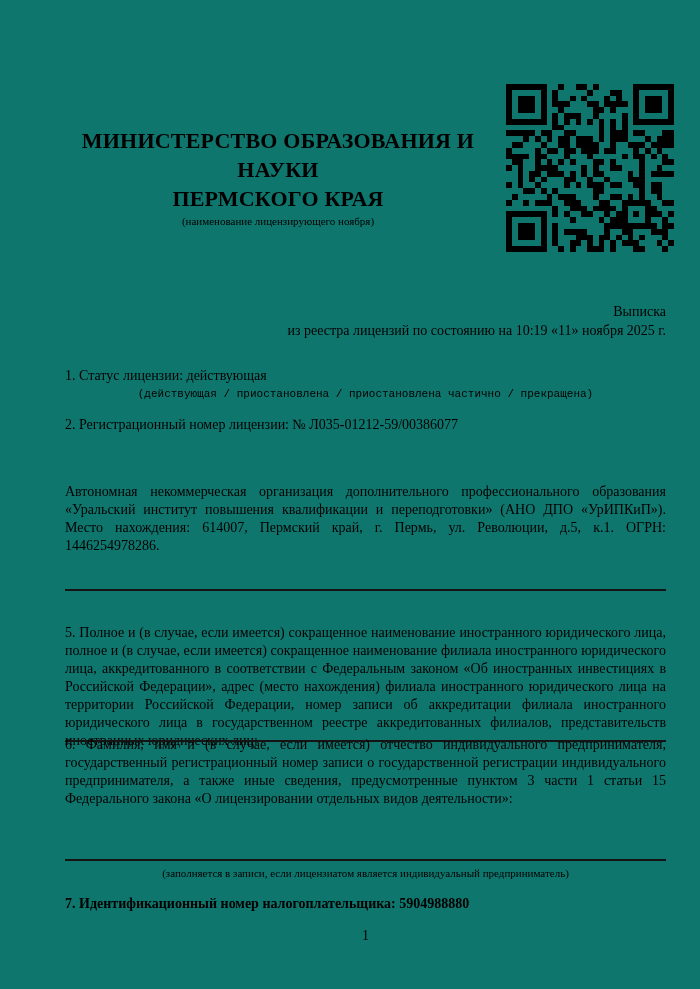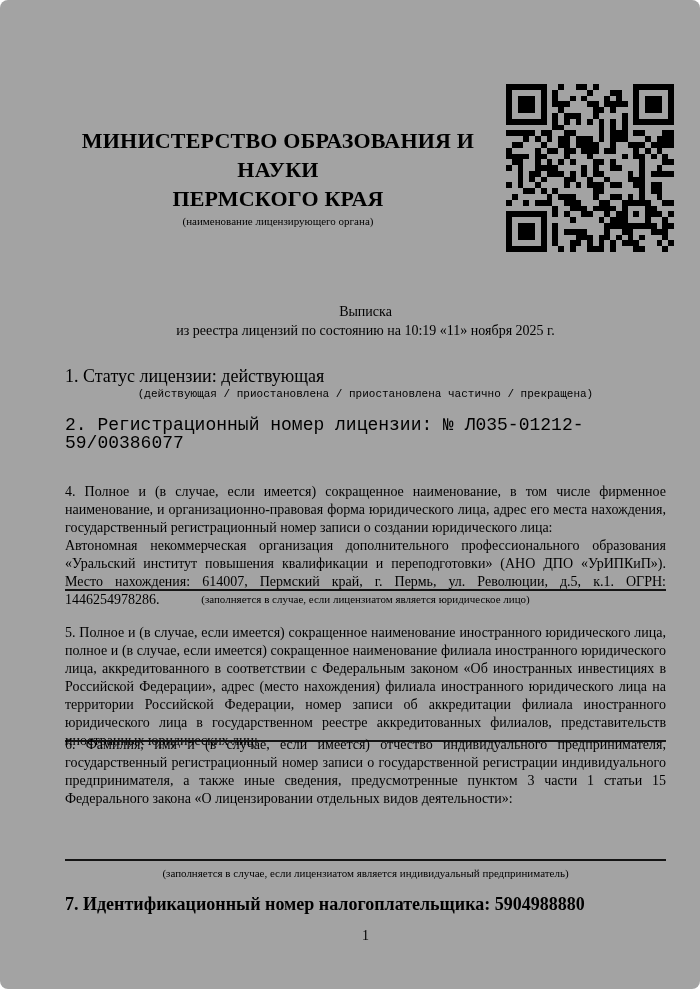--- a/index.html
+++ b/index.html
@@ -1,49 +1,48 @@
 <!DOCTYPE html>
 <html><head>
 <meta charset="utf-8">
 <style>
   * { margin: 0; padding: 0; box-sizing: border-box; }
   html, body { background: #ffffff; }
   .page {
     position: relative;
     width: 700px;
     height: 989px;
-    background: #a3a3a3;
+    background: #0f766e;
     color: #000000;
     font-family: "Liberation Serif", "DejaVu Serif", serif;
     overflow: hidden;
-    border-radius: 8px;
   }
   .abs { position: absolute; left: 65px; width: 601px; }
 
   
   .qr { position: absolute; left: 506px; top: 84px; width: 168px; height: 168px; }
   .qr svg { display: block; width: 168px; height: 168px; }
 
   
   .ministry { position: absolute; left: 65px; top: 126px; width: 426px; text-align: center; }
   .ministry-title { font-weight: bold; font-size: 22px; line-height: 29px; letter-spacing: 0.2px; }
   .caption { font-size: 11px; line-height: 14px; color: #000; }
   .ministry .caption { margin-top: 1px; }
 
   
-  .doc-title { top: 302px; text-align: center; font-size: 14px; line-height: 19px; }
+  .doc-title { top: 302px; text-align: right; font-size: 14px; line-height: 19px; }
 
   
-  .para { font-size: 18px; line-height: 18px; text-align: left; }
+  .para { font-size: 14px; line-height: 18px; text-align: left; }
   .just p { font-size: 14px; line-height: 18px; text-align: justify; }
   .center-note { text-align: center; }
 
   .p1 { top: 367px; }
   .cap1 { top: 387px; font-family: Liberation Mono, monospace; }
-  .p2 { top: 416px; font-family: Liberation Mono, monospace; }
+  .p2 { top: 416px; }
   .p3 { top: 451px; }
   .p4 { top: 483px; }
   .rule4 { top: 589px; }
   .cap4 { top: 592px; }
   .p5 { top: 596px; margin-top: 28px; }
   .rule5 { top: 740px; }
   .cap5 { top: 745px; }
   .p6 { top: 736px; }
   .rule6 { top: 859px; }
   .cap6 { top: 866px; }
@@ -464,50 +463,48 @@
         <rect x="23" y="28" width="1" height="1"></rect>
         <rect x="27" y="28" width="1" height="1"></rect>
       </svg>
   </div>
 
   <header class="ministry">
     <div class="ministry-title">
       <div>МИНИСТЕРСТВО ОБРАЗОВАНИЯ И НАУКИ</div>
       <div>ПЕРМСКОГО КРАЯ</div>
     </div>
-    <div class="caption">(наименование лицензирующего органа)</div>
+    <div class="caption">(наименование лицензирующего ноября)</div>
   </header>
 
   <div class="abs doc-title">
     <div>Выписка</div>
     <div>из реестра лицензий по состоянию на 10:19 «11» ноября 2025 г.</div>
   </div>
 
   <div class="abs para p1">1. Статус лицензии: действующая</div>
   <div class="abs caption center-note cap1">(действующая / приостановлена / приостановлена частично / прекращена)</div>
 
   <div class="abs para p2">2. Регистрационный номер лицензии: № Л035-01212-59/00386077</div>
 
 
   <div class="abs just p4">
-    <p>4. Полное и (в случае, если имеется) сокращенное наименование, в том числе фирменное наименование, и организационно-правовая форма юридического лица, адрес его места нахождения, государственный регистрационный номер записи о создании юридического лица:</p>
     <p>Автономная некоммерческая организация дополнительного профессионального образования «Уральский институт повышения квалификации и переподготовки» (АНО ДПО «УрИПКиП»). Место нахождения: 614007, Пермский край, г. Пермь, ул. Революции, д.5, к.1. ОГРН: 1446254978286.</p>
   </div>
   <div class="abs rule rule4"></div>
-  <div class="abs caption center-note cap4">(заполняется в случае, если лицензиатом является юридическое лицо)</div>
 
   <div class="abs just p5">
     <p>5. Полное и (в случае, если имеется) сокращенное наименование иностранного юридического лица, полное и (в случае, если имеется) сокращенное наименование филиала иностранного юридического лица, аккредитованного в соответствии с Федеральным законом «Об иностранных инвестициях в Российской Федерации», адрес (место нахождения) филиала иностранного юридического лица на территории Российской Федерации, номер записи об аккредитации филиала иностранного юридического лица в государственном реестре аккредитованных филиалов, представительств иностранных юридических лиц:</p>
     <p></p>
   </div>
   <div class="abs rule rule5"></div>
 
   <div class="abs just p6">
     <p>6. Фамилия, имя и (в случае, если имеется) отчество индивидуального предпринимателя, государственный регистрационный номер записи о государственной регистрации индивидуального предпринимателя, а также иные сведения, предусмотренные пунктом 3 части 1 статьи 15 Федерального закона «О лицензировании отдельных видов деятельности»:</p>
   </div>
   <div class="abs rule rule6"></div>
-  <div class="abs caption center-note cap6">(заполняется в случае, если лицензиатом является индивидуальный предприниматель)</div>
+  <div class="abs caption center-note cap6">(заполняется в записи, если лицензиатом является индивидуальный предприниматель)</div>
 
   <div class="abs para p7">7. Идентификационный номер налогоплательщика: 5904988880</div>
 
   <div class="abs page-num">1</div>
 
 </div>
 
 </body></html>

